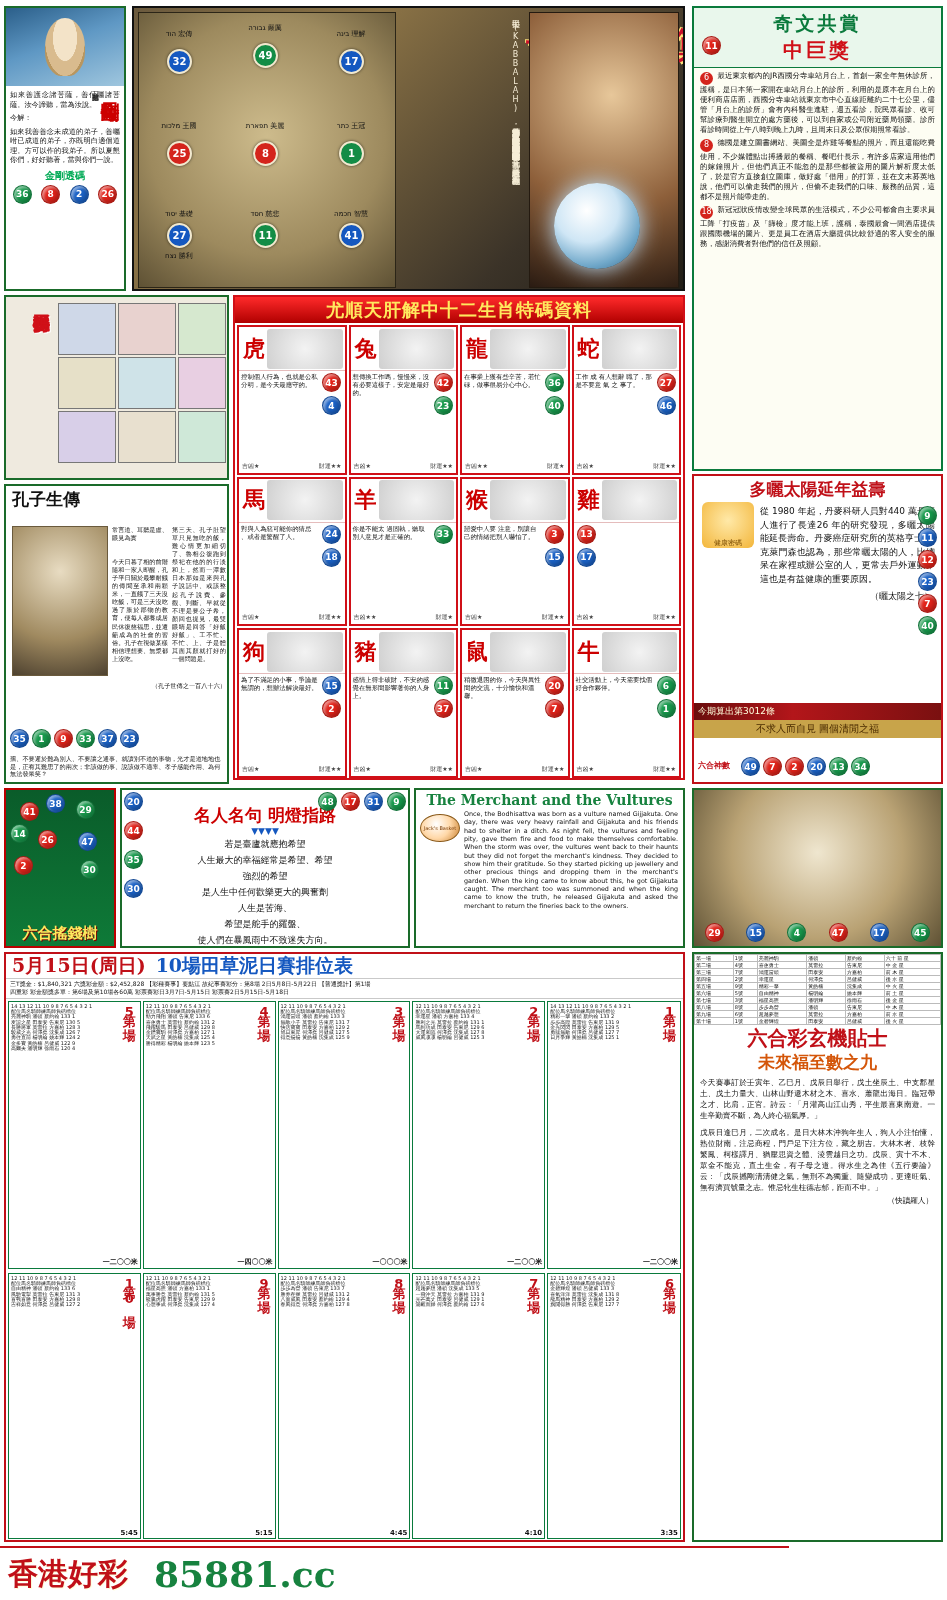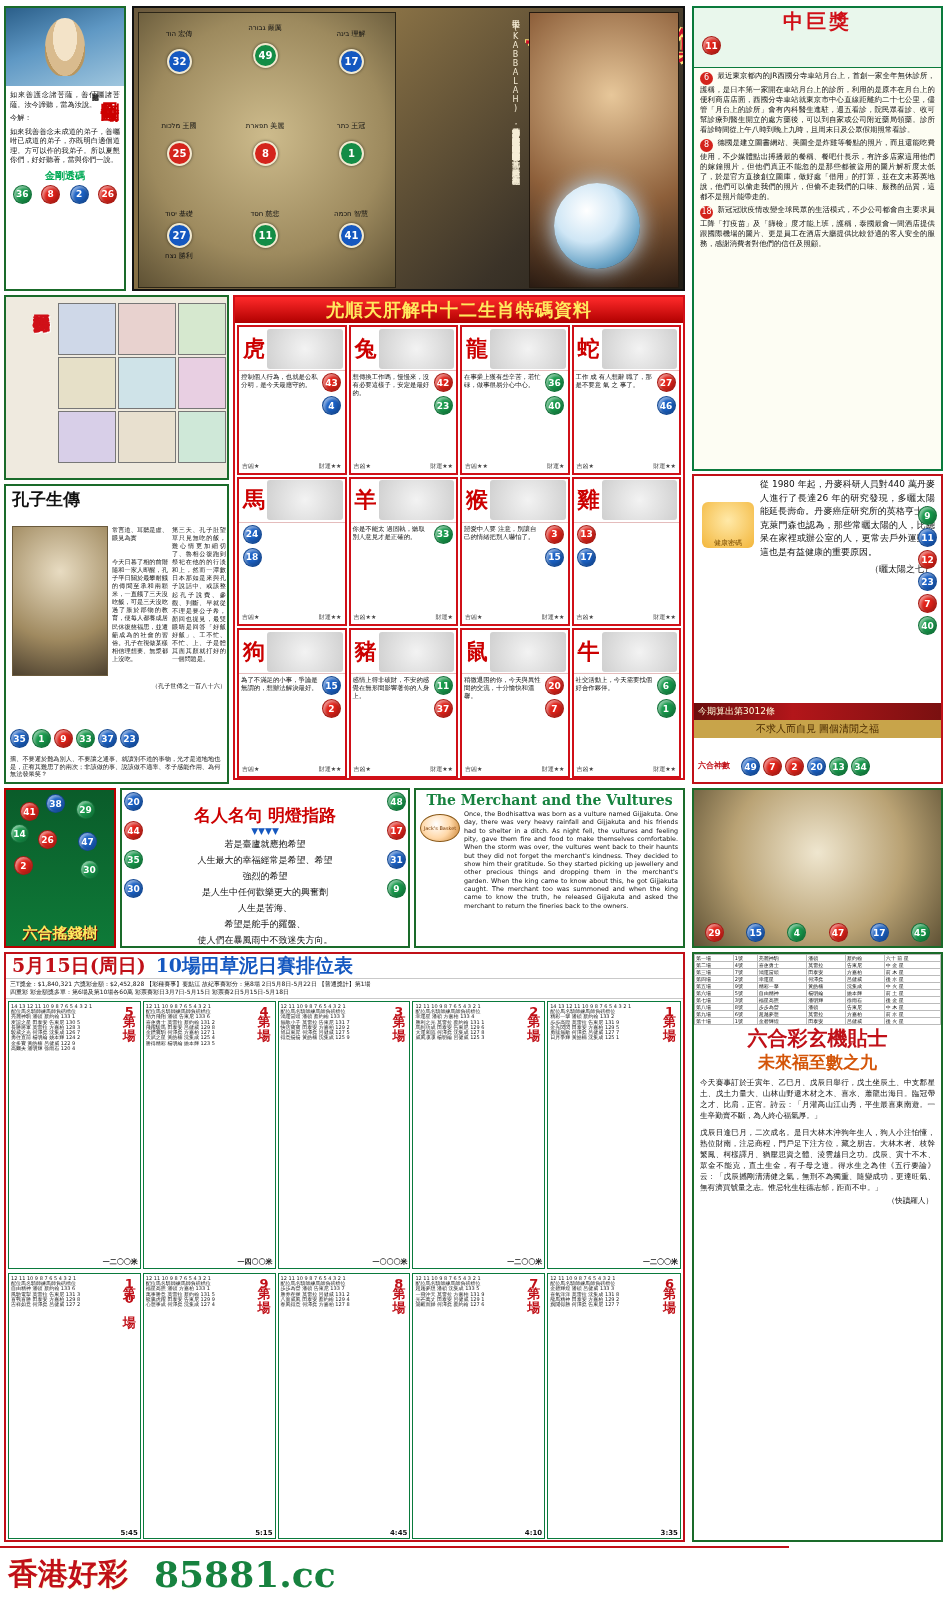--- a/index.html
+++ b/index.html
@@ -104,21 +104,21 @@
   #tree .tb { position:absolute; }
   #tree-label { position:absolute; left:0; right:0; bottom:4px; text-align:center; color:#ffe95e;
      font-family:"DejaVu Serif","Liberation Serif",serif; font-weight:bold; font-size:15px; line-height:1.05; text-shadow:1px 1px 0 #7a0000; }
 
   
   #quotes { left:120px; top:788px; width:290px; height:160px; border:2px solid #1a6b2a; background:#fff; }
   #q-title { text-align:center; font-family:"DejaVu Serif","Liberation Serif",serif; font-size:17px; font-weight:bold; color:#c00; padding-top:14px; }
   .q-line { text-align:center; font-size:9px; margin:3px 0; color:#111; }
   .q-arrow { text-align:center; color:#1558c0; font-size:9px; line-height:.9; }
   .q-lballs { position:absolute; left:2px; top:2px; display:flex; flex-direction:column; gap:10px; }
-  .q-rballs { position:absolute; right:2px; top:2px; display:flex; flex-direction:column; gap:10px; }
+  .q-rballs { position:absolute; right:2px; top:2px; display:flex; gap:4px; }
 
   
   #merchant { left:414px; top:788px; width:271px; height:160px; border:2px solid #1a6b2a; background:#fff; }
   #m-title { text-align:center; font-family:"DejaVu Serif","Liberation Serif",serif; font-weight:bold; font-size:14px;
      color:#17823f; padding:2px 0 0; }
   #m-body { font-size:6.4px; line-height:1.3; padding:2px 5px; text-align:justify; }
   #m-logo { position:absolute; left:4px; top:24px; width:40px; height:28px; border-radius:50%;
      background:radial-gradient(circle at 40% 35%, #fff, #ffd8a8 50%, #c87d2a); border:1px solid #8a5a1a; font-size:5px;
      display:flex; align-items:center; justify-content:center; color:#7a3c06; text-align:center; }
 
@@ -202,40 +202,42 @@
       <div class="node nd-green" style="left:114px; top:210px;">11</div>
       <div class="node nd-blue" style="left:200px; top:210px;">41</div>
     </div>
     <div id="kab-txt">卡巴拉 (KABBALAH) 源自於古希伯來語言和傳承，自於卡巴拉教是古猶太教的修練系統。卡巴拉的生命樹圖案中的十個球體分別代表了十種概念，相互間有著整個宇宙中最微妙的事物，凡其事物，若能融會貫通，亦能無往而不利。</div>
     <div id="kab-title">卡巴拉神算</div>
     <div id="kab-lady"></div>
   </div>
 
   <div class="abs" id="news-col">
     <div id="news-head">
+      <div class="t1">奇文共賞</div>
       <div class="t2">中巨獎</div>
       <div class="ball b-red abs" style="left:8px; top:28px;">11</div>
     </div>
     <div class="news-body">
       <div class="news-item">
         <span class="circnum">6</span>
         <span>最近東京都內的JR西國分寺車站月台上，首創一家全年無休診所，護稱，是日本第一家開在車站月台上的診所，利用的是原本在月台上的便利商店店面，西國分寺車站就東京市中心直線距離約二十七公里，儘管「月台上的診所」會有內科醫生進駐，週五看診，院民眾看診、收可幫診療到醫生開立的處方藥後，可以到自家或公司附近藥局領藥。診所看診時間從上午八時到晚上九時，且周末日及公眾假期照常看診。</span>
       </div>
       <div class="news-item">
         <span class="circnum">8</span>
         <span>德國是建立圖書網站、美圖全是炸雞等餐點的照片，而且還能吃費使用，不少媒體點出搏播最的餐稱、餐吧什長示，有許多店家這用他們的嫁鐘照片，但他們真正不能忽的是那些都被盜用的圖片解析度太低了，於是官方直接創立圖庫，做好處「借用」的打算，並在文末募英地說，他們可以偷走我們的照片，但偷不走我們的口味、服務的品質，這都不是照片能帶走的。</span>
       </div>
       <div class="news-item">
         <span class="circnum">18</span>
         <span>新冠冠狀疫情改變全球民眾的生活模式，不少公司都會自主要求員工降「打疫苗」及「篩檢」度才能上班，護稱，泰國最會一間酒店提供跟國際機場的圖片、更是員工在酒店大廳提供比較舒適的客人安全的服務，感謝消費者對他們的信任及照顧。</span>
       </div>
     </div>
   </div>
 
   <div class="abs" id="sun-box">
+    <div id="sun-title">多曬太陽延年益壽</div>
     <div class="sun-balls">
       <div class="ball b-green">9</div>
       <div class="ball b-blue">11</div>
       <div class="ball b-red">12</div>
       <div class="ball b-blue">23</div>
       <div class="ball b-red">7</div>
       <div class="ball b-green">40</div>
     </div>
     <div class="abs" style="left:8px; top:26px; width:52px; height:46px; background:radial-gradient(circle at 50% 40%,#ffe9a8,#f3b63b);border-radius:6px; font-size:7px; display:flex; align-items:flex-end; justify-content:center; color:#7a4b00;">
       <span>健康密碼</span>
@@ -345,20 +347,21 @@
           <span>財運★★</span>
         </div>
       </div>
 
       <div class="zcell">
         <div class="zhead">
           <div class="zname">馬</div>
           <div class="zanim"></div>
         </div>
         <div class="zbody">
+          <div class="ztext">對與人為惡可能你的猜忌 、或者是驚醒了人。</div>
           <div class="zballs">
             <div class="ball b-blue">24</div>
             <div class="ball b-blue">18</div>
           </div>
         </div>
         <div class="zfoot">
           <span>吉凶★</span>
           <span>財運★★</span>
         </div>
       </div>

